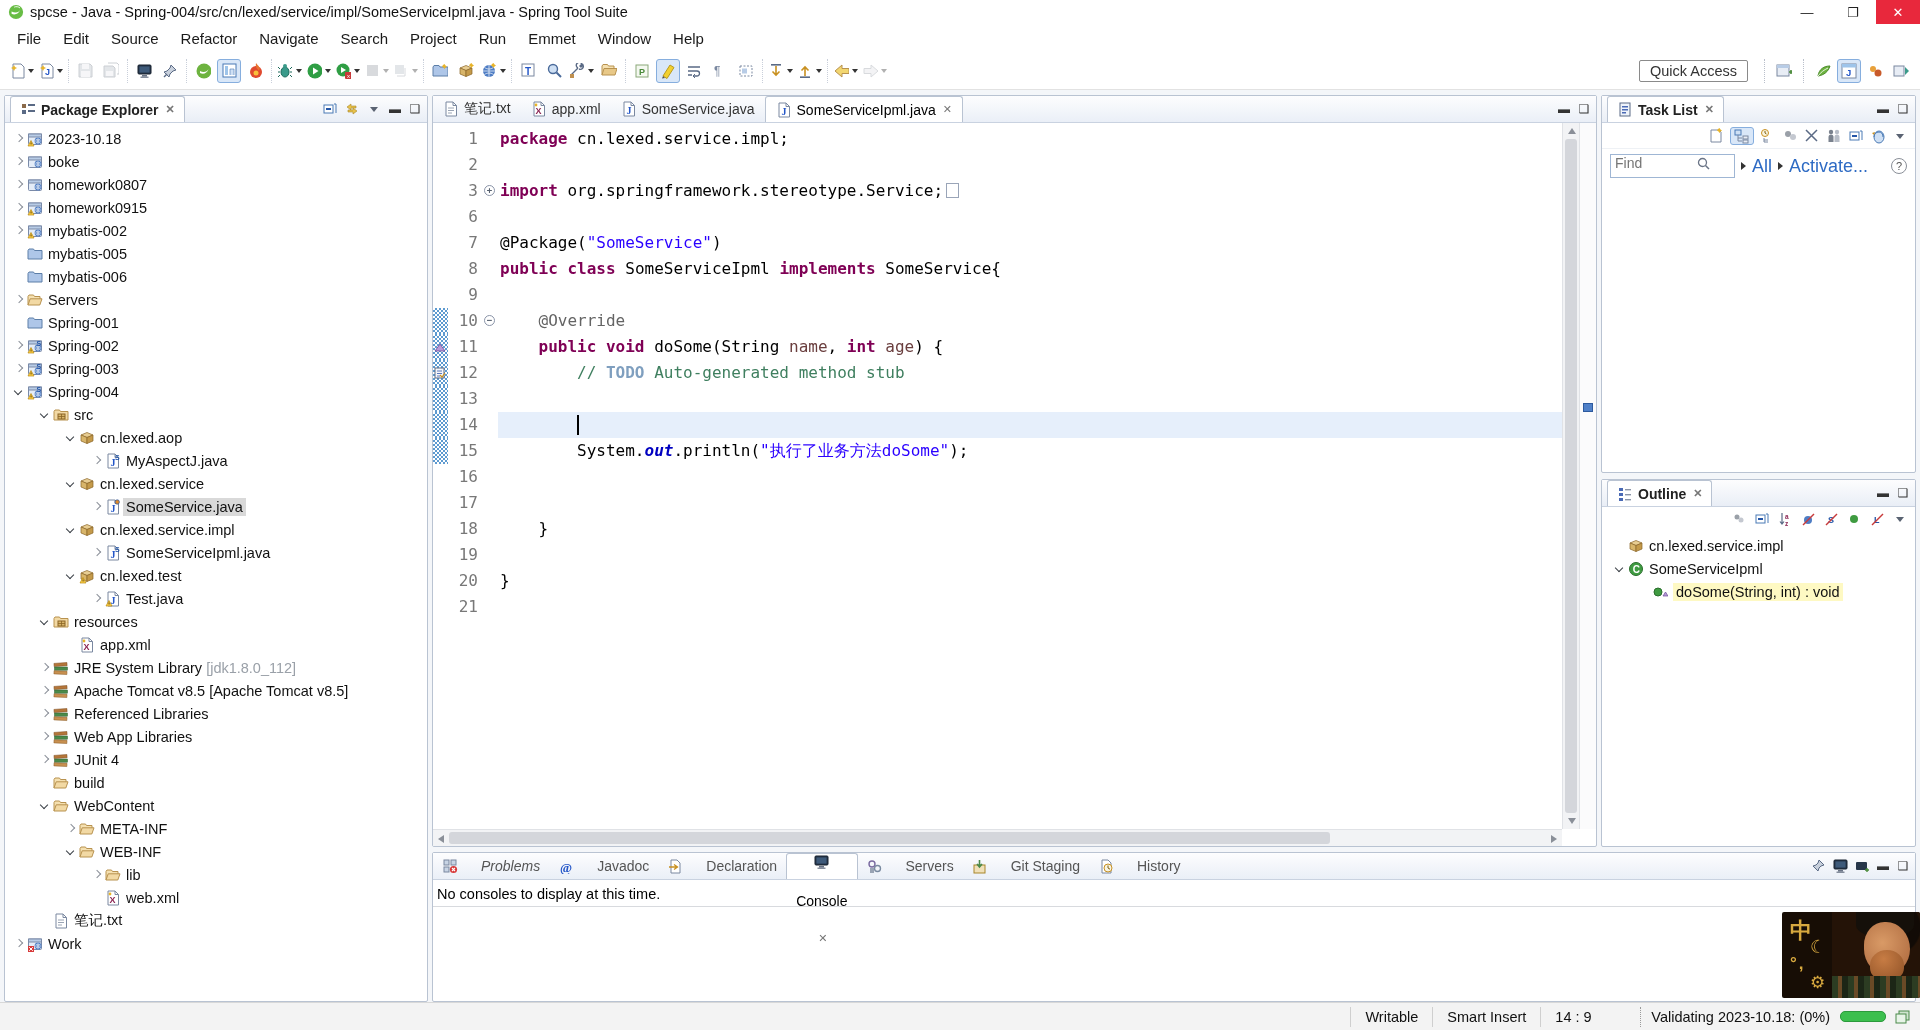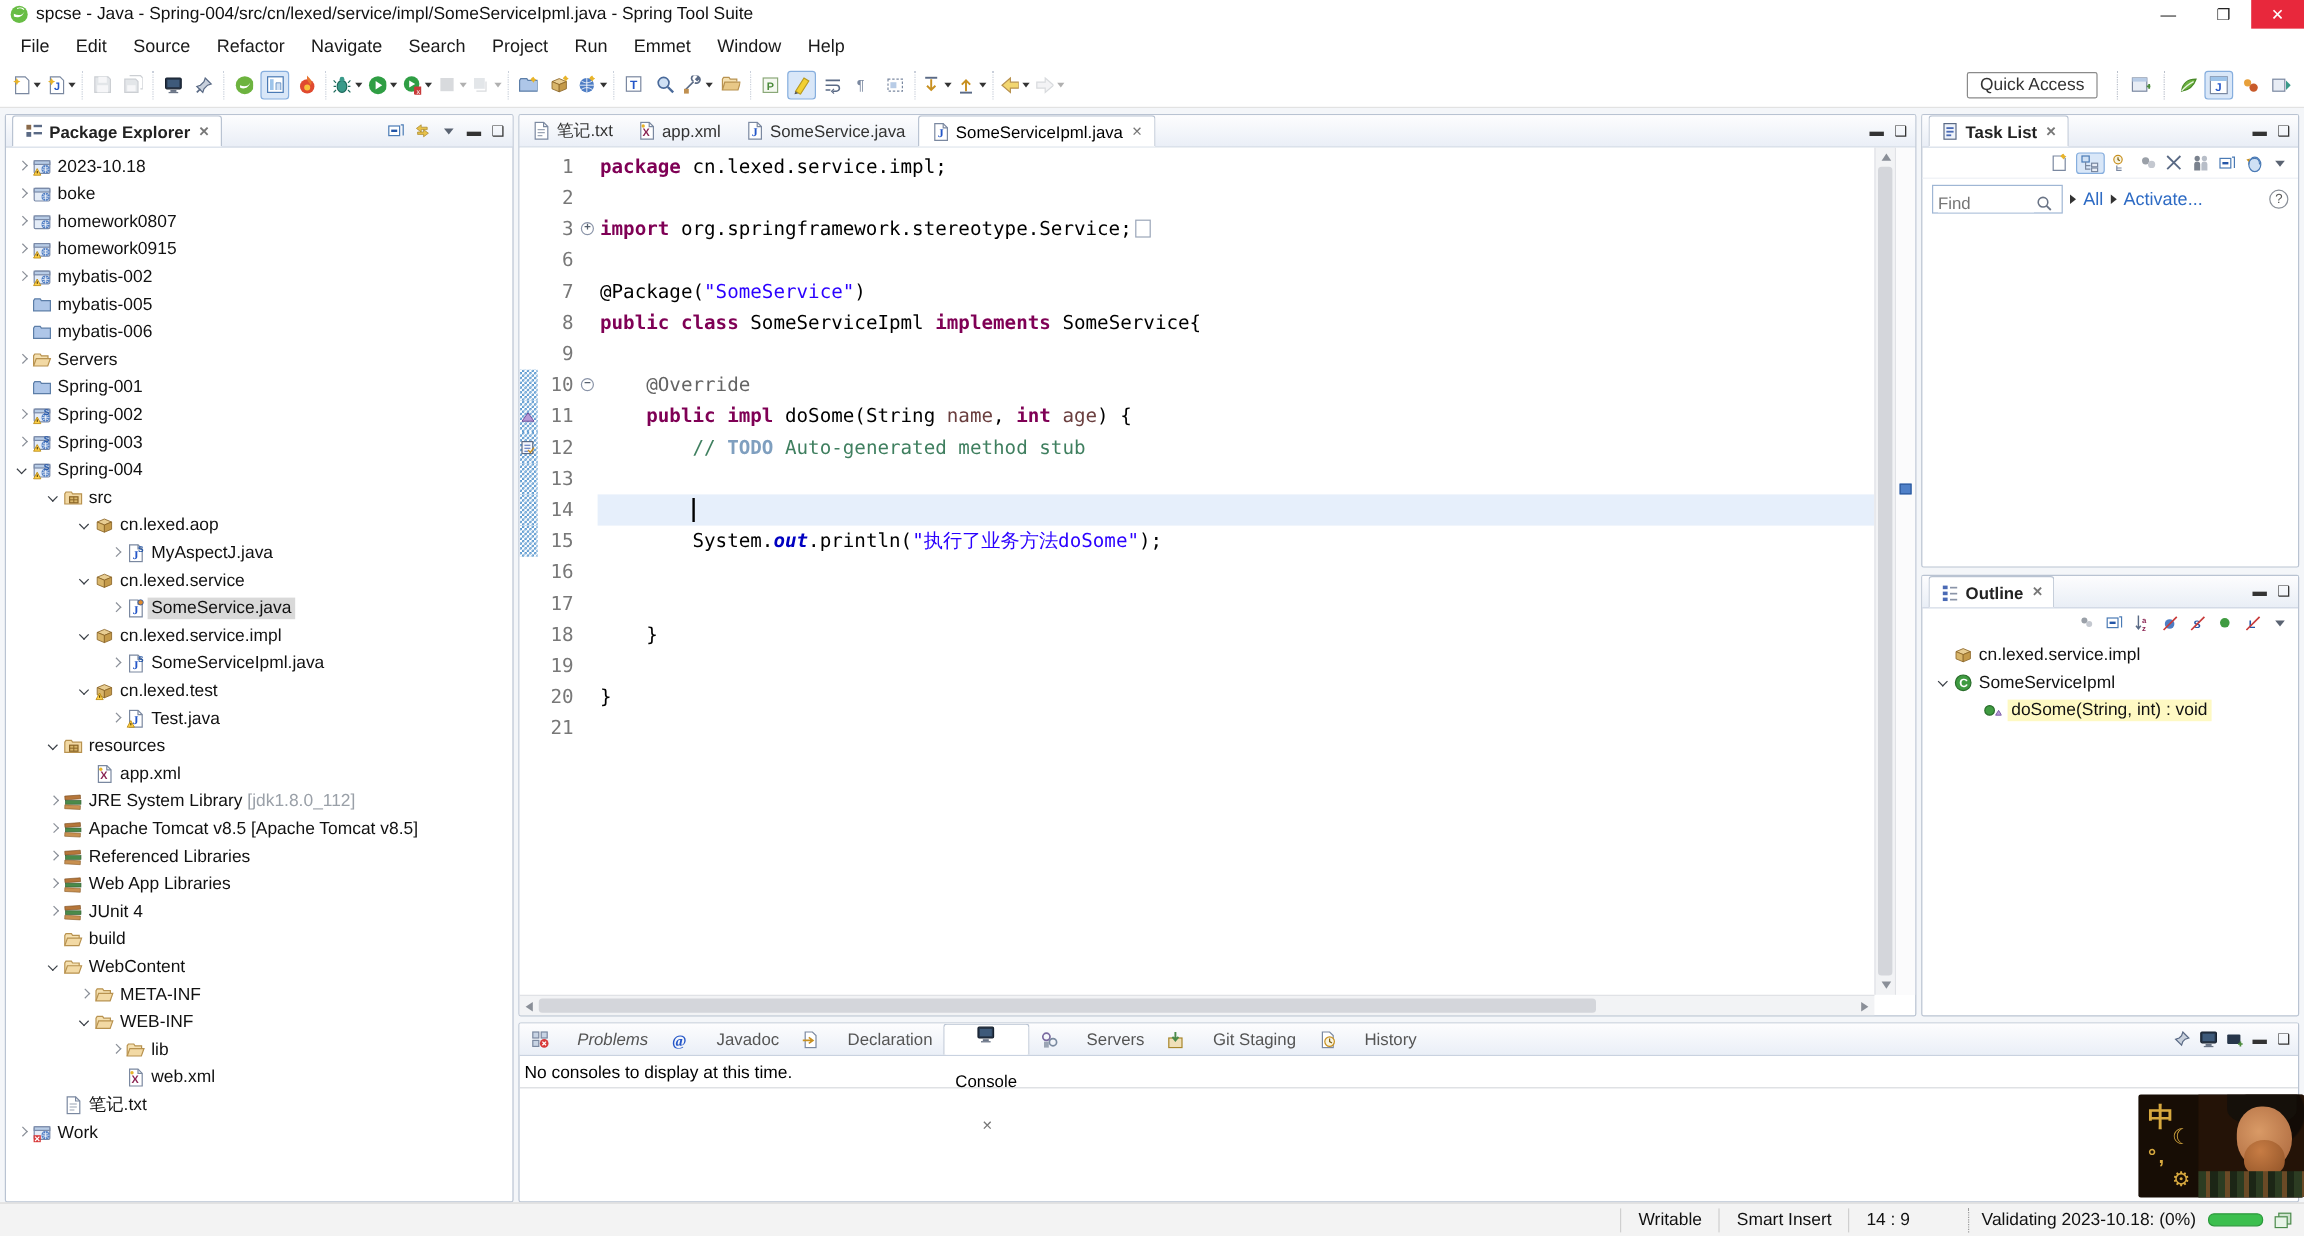--- a/index.html
+++ b/index.html
@@ -76,23 +76,23 @@
   .ovr { position:absolute; right:0; top:27px; width:17px; bottom:17px; background:#fbfbfc; border-left:1px solid #e0e2e6; }
   .ovr .mk { position:absolute; left:3px; width:10px; height:9px; background:#4f80c8; border:1px solid #2d5a9e; }
   .hsb { position:absolute; left:0; bottom:0; right:34px; height:17px; background:#f2f3f5; border-top:1px solid #e0e2e6; }
   .sbthumb { position:absolute; background:#d4d6db; border-radius:3px; }
   .arr { position:absolute; width:0; height:0; }
 
   
   #tasklist { left:1601px; top:95px; width:315px; height:378px; }
   .tl-toolrow { height:26px; display:flex; align-items:center; justify-content:flex-end; gap:4px; padding-right:6px; border-bottom:1px solid #eef1f5; }
   .tl-findrow { display:flex; align-items:center; padding:5px 8px; gap:6px; }
-  .find-box { width:109px; height:24px; border:1px solid #9fb6d4; display:flex; align-items:flex-end; padding:0 4px; }
+  .find-box { width:125px; height:24px; border:1px solid #9fb6d4; display:flex; align-items:flex-start; padding:0 4px; }
   .find-box input { border:none; outline:none; width:80px; font-size:14px; font-family:"Liberation Sans",sans-serif; color:#444; }
-  .tl-link { color:#2e6bc4; font-size:15px; }
+  .tl-link { color:#2e6bc4; font-size:18px; }
   .tl-arr { width:0; height:0; border-top:4px solid transparent; border-bottom:4px solid transparent; border-left:5px solid #333; }
   .help-circ { margin-left:auto; width:16px; height:16px; border:1px solid #8a8f98; border-radius:50%; color:#555; font-size:11px; display:flex; align-items:center; justify-content:center; }
 
   #outline { left:1601px; top:479px; width:315px; height:368px; }
   .ol-toolrow { height:24px; display:flex; align-items:center; justify-content:flex-end; gap:5px; padding-right:6px; }
   .orow { height:23px; display:flex; align-items:center; font-size:14.5px; white-space:nowrap; }
   .orow .lbl { margin-left:5px; }
   .orow.sel .lbl { background:#fef9c3; padding:1px 3px; }
 
   
@@ -1061,21 +1061,21 @@
           <span class="ctext"><span class="pl">    </span><span class="ann">@Override</span></span>
         </div>
         <div class="cline">
           <span class="gmark bar">
             <svg width="12" height="10" style="position:absolute;left:1px;top:8px">
               <path d="M1 9 L11 9 L6 2 Z" fill="#b89ad8" stroke="#6a4a9a" stroke-width=".8"></path>
             </svg>
           </span>
           <span class="lnum">11</span>
           <span class="fcol"></span>
-          <span class="ctext"><span class="pl">    </span><span class="kw">public</span><span class="pl"> </span><span class="kw">impl</span><span class="pl"> doSome(String </span><span class="param">name</span><span class="pl">, </span><span class="kw">int</span><span class="pl"> </span><span class="param">age</span><span class="pl">) {</span></span>
+          <span class="ctext"><span class="pl">    </span><span class="kw">public</span><span class="pl"> </span><span class="kw">void</span><span class="pl"> doSome(String </span><span class="param">name</span><span class="pl">, </span><span class="kw">int</span><span class="pl"> </span><span class="param">age</span><span class="pl">) {</span></span>
         </div>
         <div class="cline">
           <span class="gmark bar">
             <svg width="12" height="12" style="position:absolute;left:1px;top:7px">
               <rect x="1" y="1" width="9" height="10" fill="#f4f6fa" stroke="#5a6a85"></rect>
               <path d="M3 4 h5 M3 6.5 h5 M3 9 h3" stroke="#4a6ab5" stroke-width=".9"></path>
               <path d="M6 8 l2 2 3-4" stroke="#c89020" stroke-width="1.2" fill="none"></path>
             </svg>
           </span>
           <span class="lnum">12</span>

